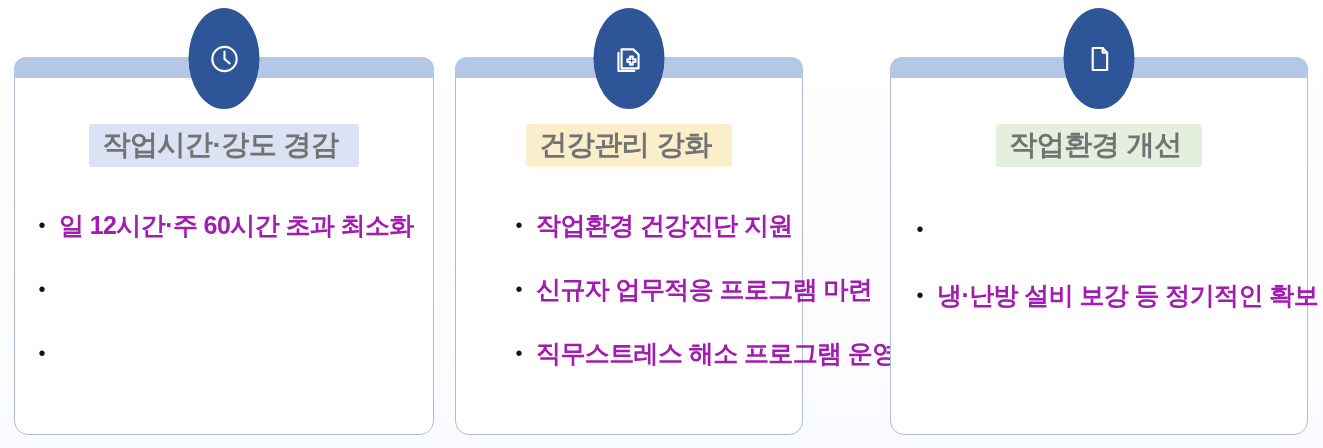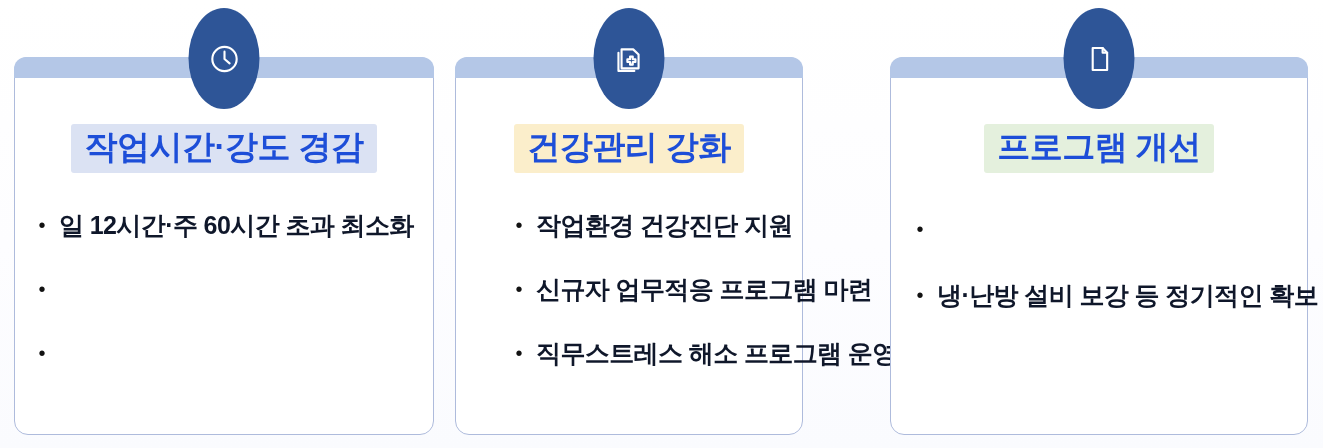--- a/index.html
+++ b/index.html
@@ -62,26 +62,26 @@
   .title-row {
     position: absolute;
     left: 0;
     right: 0;
     top: 66px;
     display: flex;
     justify-content: center;
   }
   .title {
     display: inline-block;
-    font-size: 33px;
+    font-size: 28px;
     font-weight: 700;
-    color: #1d4ed8;
+    color: #737373;
     letter-spacing: -0.5px;
     line-height: 1.18;
-    padding: 4px 13px 6px 13px;
+    padding: 4px 20px 6px 13px;
     border-radius: 3px;
     white-space: nowrap;
   }
   .hl-blue   { background: #dbe2f3; }
   .hl-cream  { background: #fbeecb; }
   .hl-green  { background: #e4f0dd; }
 
   
   .bullets {
     position: absolute;
@@ -103,21 +103,21 @@
     width: 22px;
     text-align: center;
     font-size: 20px;
     line-height: 30px;
     color: #121212;
   }
   .bullet-text {
     flex: 0 0 auto;
     font-size: 25px;
     font-weight: 700;
-    color: #0f172a;
+    color: #a21caf;
     line-height: 30px;
     letter-spacing: -0.6px;
     padding-left: 6px;
   }
 
   
   #card-1 { left: 14px;  width: 420px; }
   #card-2 { left: 455px; width: 348px; }
   #card-3 { left: 890px; width: 418px; }
 
@@ -202,21 +202,21 @@
     <div class="badge">
       <span>
         <svg width="34" height="34" viewBox="0 0 24 24" fill="none" stroke="#ffffff" stroke-width="1.5" stroke-linecap="round" stroke-linejoin="round">
           <path d="M7.2 4.2 H14.2 L17.4 7.6 V19.8 H7.2 Z"></path>
           <path d="M14.2 4.2 V7.6 H17.4"></path>
         </svg>
       </span>
     </div>
 
     <div class="title-row">
-      <span class="title hl-green">프로그램 개선</span>
+      <span class="title hl-green">작업환경 개선</span>
     </div>
 
     <div class="bullets">
       <div class="bullet">
         <span class="bullet-dot">•</span>
       </div>
       <div class="bullet">
         <span class="bullet-dot">•</span>
         <span class="bullet-text">냉·난방 설비 보강 등 정기적인 확보</span>
       </div>

